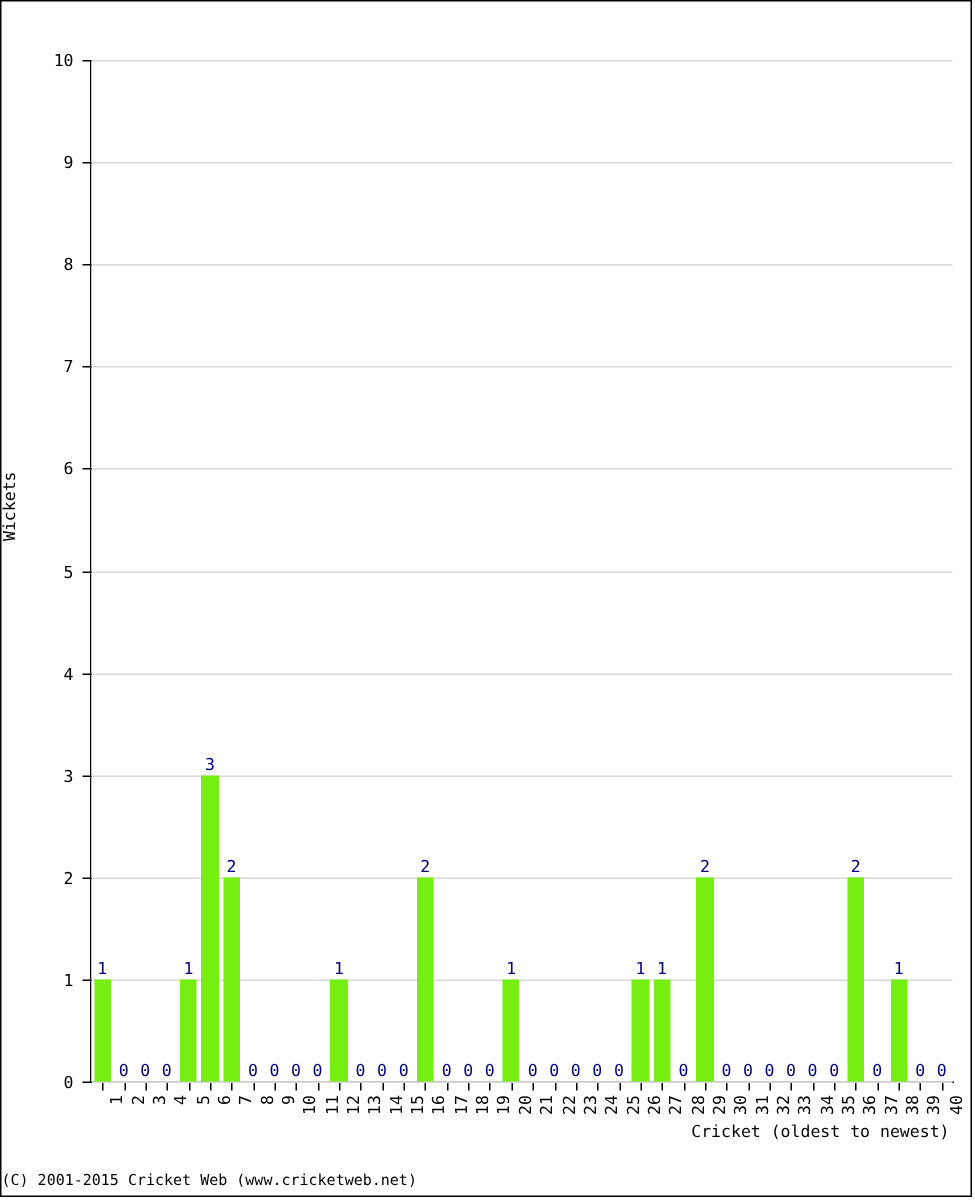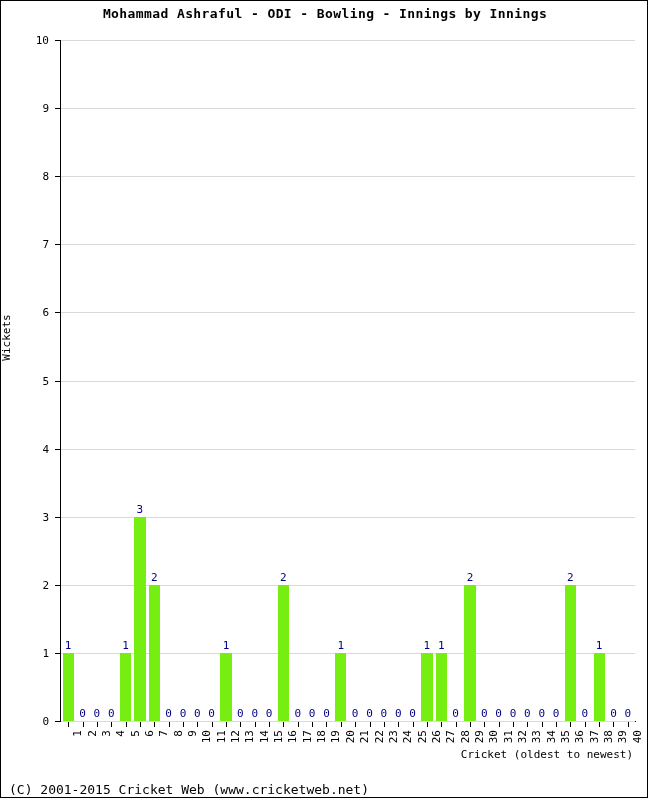--- a/index.html
+++ b/index.html
@@ -129,33 +129,32 @@
   .bar-value {
     position: absolute;
     font-size: 11px;
     color: #000080;
     text-align: center;
     line-height: 1;
     white-space: nowrap;
   }
   #footer {
     position: absolute;
-    left: 8px;
+    left: 0;
     top: 781px;
-    font-size: 13px;
+    font-size: 10px;
     color: #000000;
     white-space: nowrap;
   }
 </style>
 </head>
 <body>
 
 <div id="chart-frame">
 
-  <div id="chart-title">Mohammad Ashraful - ODI - Bowling - Innings by Innings</div>
 
   <div id="axis-left"></div>
   <div id="axis-bottom"></div>
 
   <div id="plot-area">
     <div id="plot-bg"></div>
     <div id="gridlines">
         <div class="gridline" style="top: 681px;"></div>
         <div class="gridline" style="top: 612.9px;"></div>
         <div class="gridline" style="top: 544.8px;"></div>

